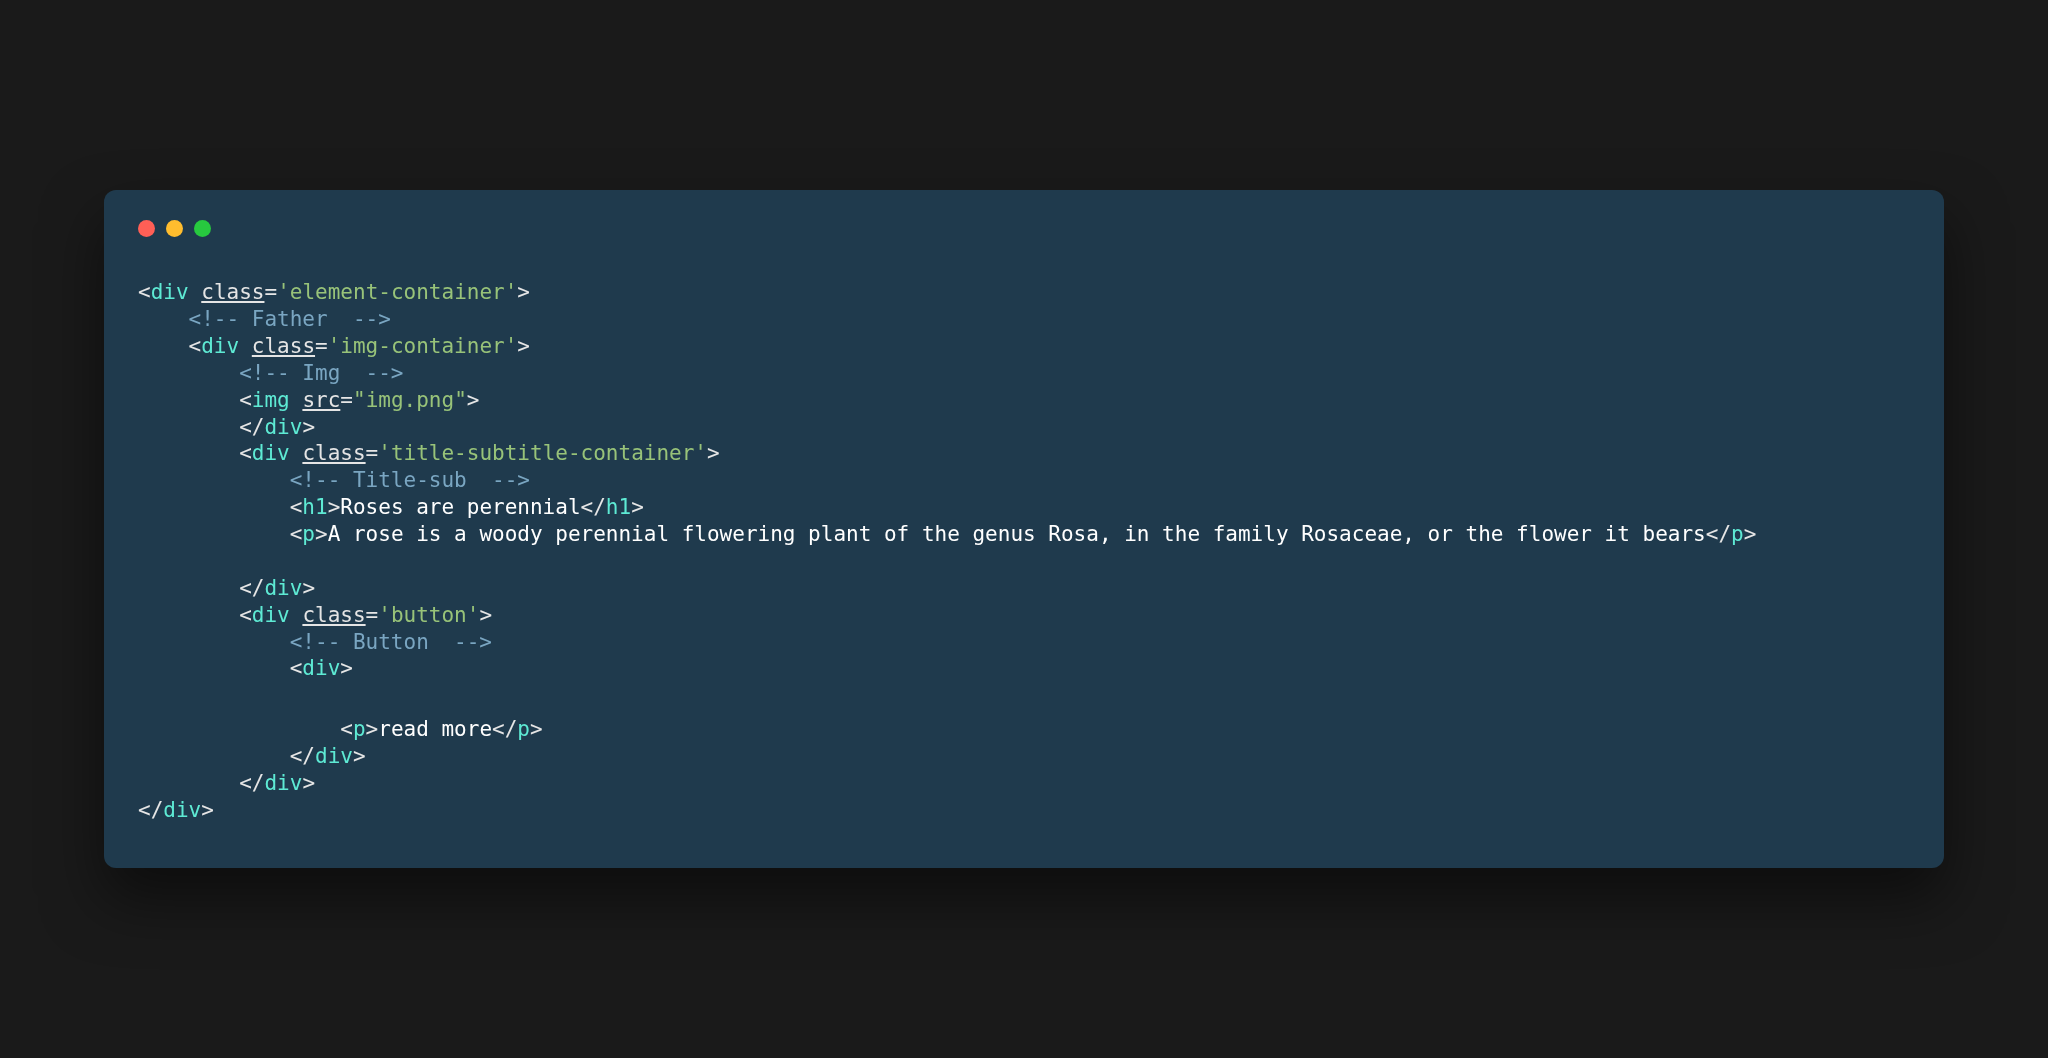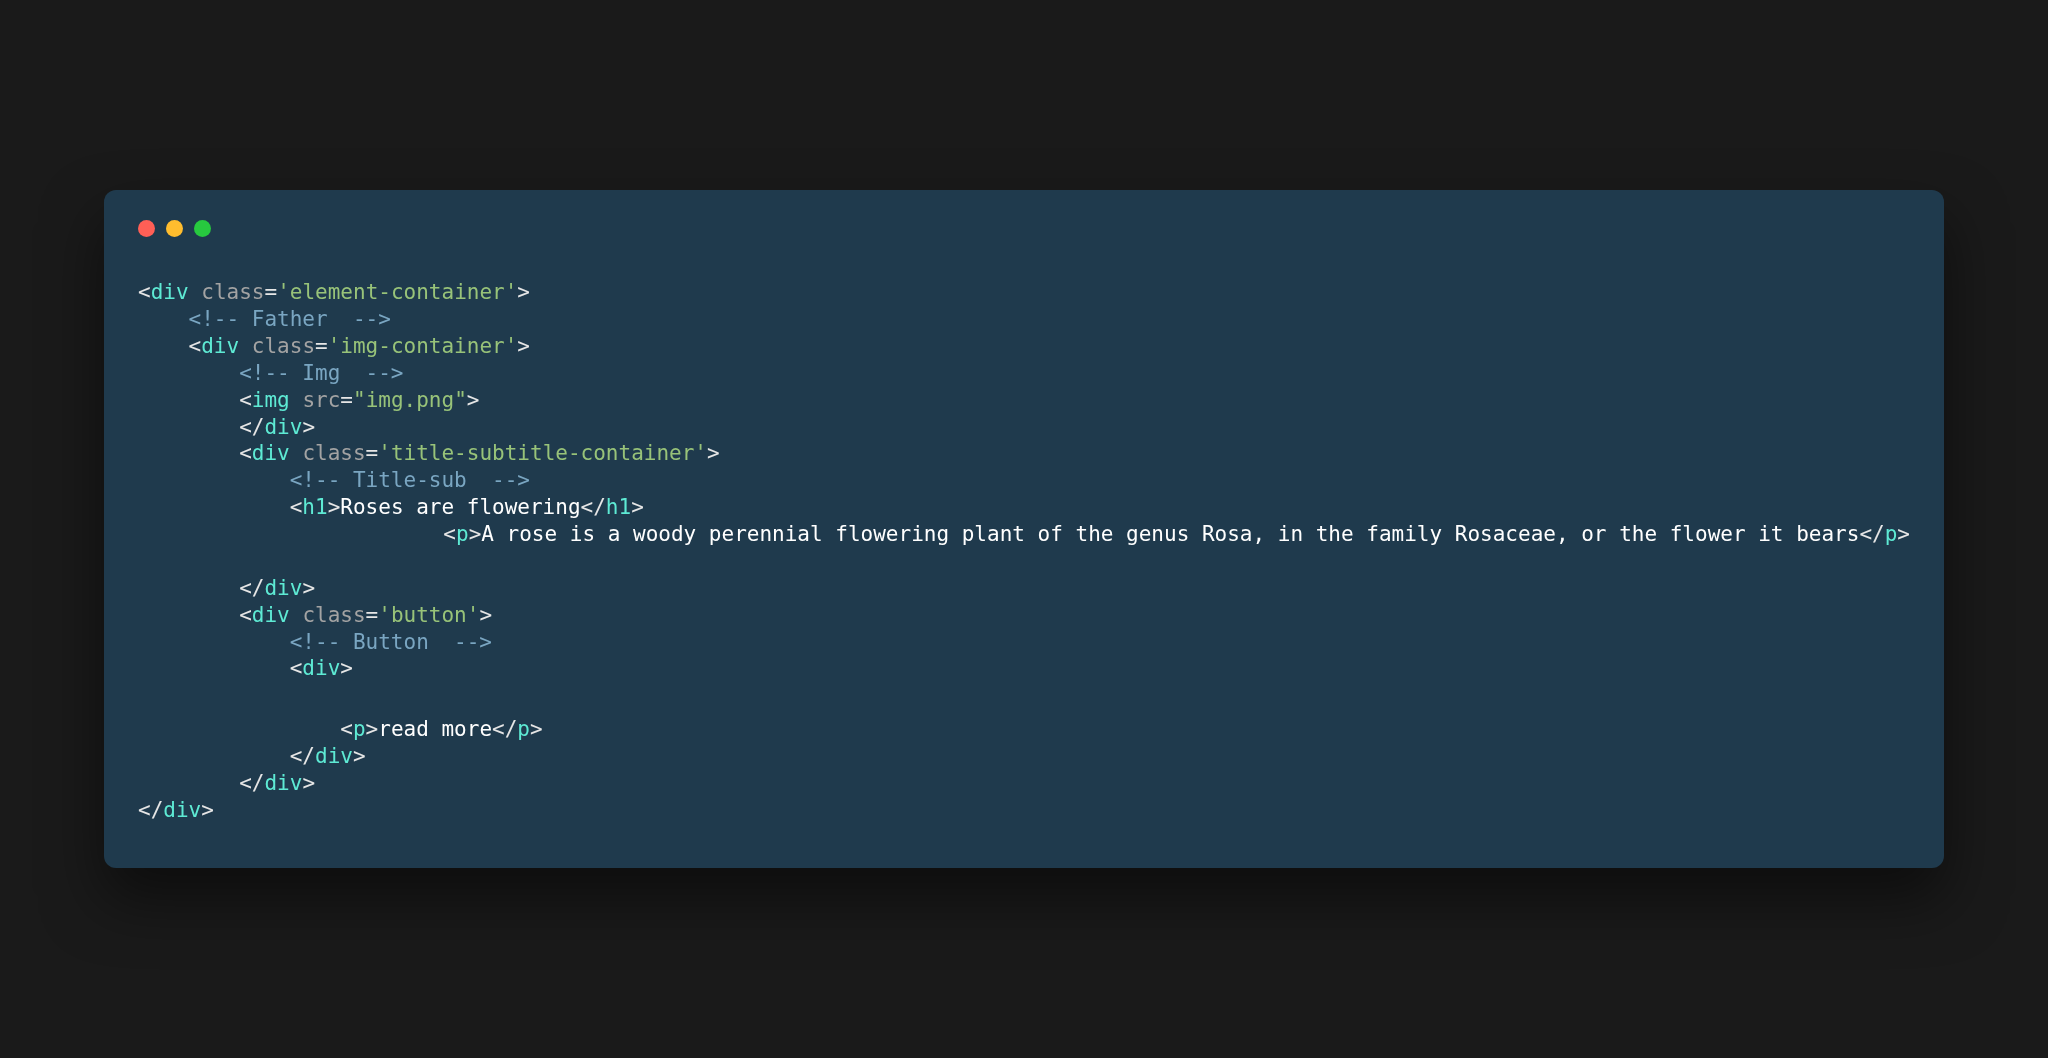--- a/index.html
+++ b/index.html
@@ -33,54 +33,53 @@
   pre.code {
     font-family: inherit;
     font-size: 21px;
     line-height: 1.28;
     color: #e6e6e6;
     white-space: pre-wrap;
     word-break: break-word;
   }
   .c-punct   { color: #e6e6e6; }
   .c-tag     { color: #5eead4; }
-  .c-attr    { color: #a3a3a3; }
+  .c-attr    { color: #e5e5e5; text-decoration: underline; }
   .c-str     { color: #98c379; }
   .c-comment { color: #7aa6c2; }
   .c-text    { color: #ffffff; }
   .indent1 { padding-left: 4ch; display: inline-block; text-align: right; }
   .indent2 { padding-left: 8ch; display: inline-block; }
   .indent3 { padding-left: 12ch; display: inline-block; }
   .indent4 { padding-left: 16ch; display: inline-block; margin-top: 34px; }
   .wrap-block {
     display: block;
     padding-left: 12ch;
     text-indent: 0;
-    text-align: right;
   }
 </style>
 </head>
 <body>
 
 <div class="window">
   <div class="titlebar">
     <div class="dot red"></div>
     <div class="dot yellow"></div>
     <div class="dot green"></div>
   </div>
 
   <pre class="code"><span><span class="c-punct">&lt;</span><span class="c-tag">div</span> <span class="c-attr">class</span><span class="c-punct">=</span><span class="c-str">'element-container'</span><span class="c-punct">&gt;</span></span>
 <span class="indent1"><span class="c-comment">&lt;!-- Father  --&gt;</span></span>
 <span class="indent1"><span class="c-punct">&lt;</span><span class="c-tag">div</span> <span class="c-attr">class</span><span class="c-punct">=</span><span class="c-str">'img-container'</span><span class="c-punct">&gt;</span></span>
 <span class="indent2"><span class="c-comment">&lt;!-- Img  --&gt;</span></span>
 <span class="indent2"><span class="c-punct">&lt;</span><span class="c-tag">img</span> <span class="c-attr">src</span><span class="c-punct">=</span><span class="c-str">"img.png"</span><span class="c-punct">&gt;</span></span>
 <span class="indent2"><span class="c-punct">&lt;/</span><span class="c-tag">div</span><span class="c-punct">&gt;</span></span>
 <span class="indent2"><span class="c-punct">&lt;</span><span class="c-tag">div</span> <span class="c-attr">class</span><span class="c-punct">=</span><span class="c-str">'title-subtitle-container'</span><span class="c-punct">&gt;</span></span>
 <span class="indent3"><span class="c-comment">&lt;!-- Title-sub  --&gt;</span></span>
-<span class="indent3"><span class="c-punct">&lt;</span><span class="c-tag">h1</span><span class="c-punct">&gt;</span><span class="c-text">Roses are flowering</span><span class="c-punct">&lt;/</span><span class="c-tag">h1</span><span class="c-punct">&gt;</span></span>
+<span class="indent3"><span class="c-punct">&lt;</span><span class="c-tag">h1</span><span class="c-punct">&gt;</span><span class="c-text">Roses are perennial</span><span class="c-punct">&lt;/</span><span class="c-tag">h1</span><span class="c-punct">&gt;</span></span>
 <span class="wrap-block"><span class="c-punct">&lt;</span><span class="c-tag">p</span><span class="c-punct">&gt;</span><span class="c-text">A rose is a woody perennial flowering plant of the genus Rosa, in the family Rosaceae, or the flower it bears</span><span class="c-punct">&lt;/</span><span class="c-tag">p</span><span class="c-punct">&gt;</span></span>
 <span class="indent2"><span class="c-punct">&lt;/</span><span class="c-tag">div</span><span class="c-punct">&gt;</span></span>
 <span class="indent2"><span class="c-punct">&lt;</span><span class="c-tag">div</span> <span class="c-attr">class</span><span class="c-punct">=</span><span class="c-str">'button'</span><span class="c-punct">&gt;</span></span>
 <span class="indent3"><span class="c-comment">&lt;!-- Button  --&gt;</span></span>
 <span class="indent3"><span class="c-punct">&lt;</span><span class="c-tag">div</span><span class="c-punct">&gt;</span></span>
 <span class="indent4"><span class="c-punct">&lt;</span><span class="c-tag">p</span><span class="c-punct">&gt;</span><span class="c-text">read more</span><span class="c-punct">&lt;/</span><span class="c-tag">p</span><span class="c-punct">&gt;</span></span>
 <span class="indent3"><span class="c-punct">&lt;/</span><span class="c-tag">div</span><span class="c-punct">&gt;</span></span>
 <span class="indent2"><span class="c-punct">&lt;/</span><span class="c-tag">div</span><span class="c-punct">&gt;</span></span>
 <span><span class="c-punct">&lt;/</span><span class="c-tag">div</span><span class="c-punct">&gt;</span></span></pre>
 </div>

